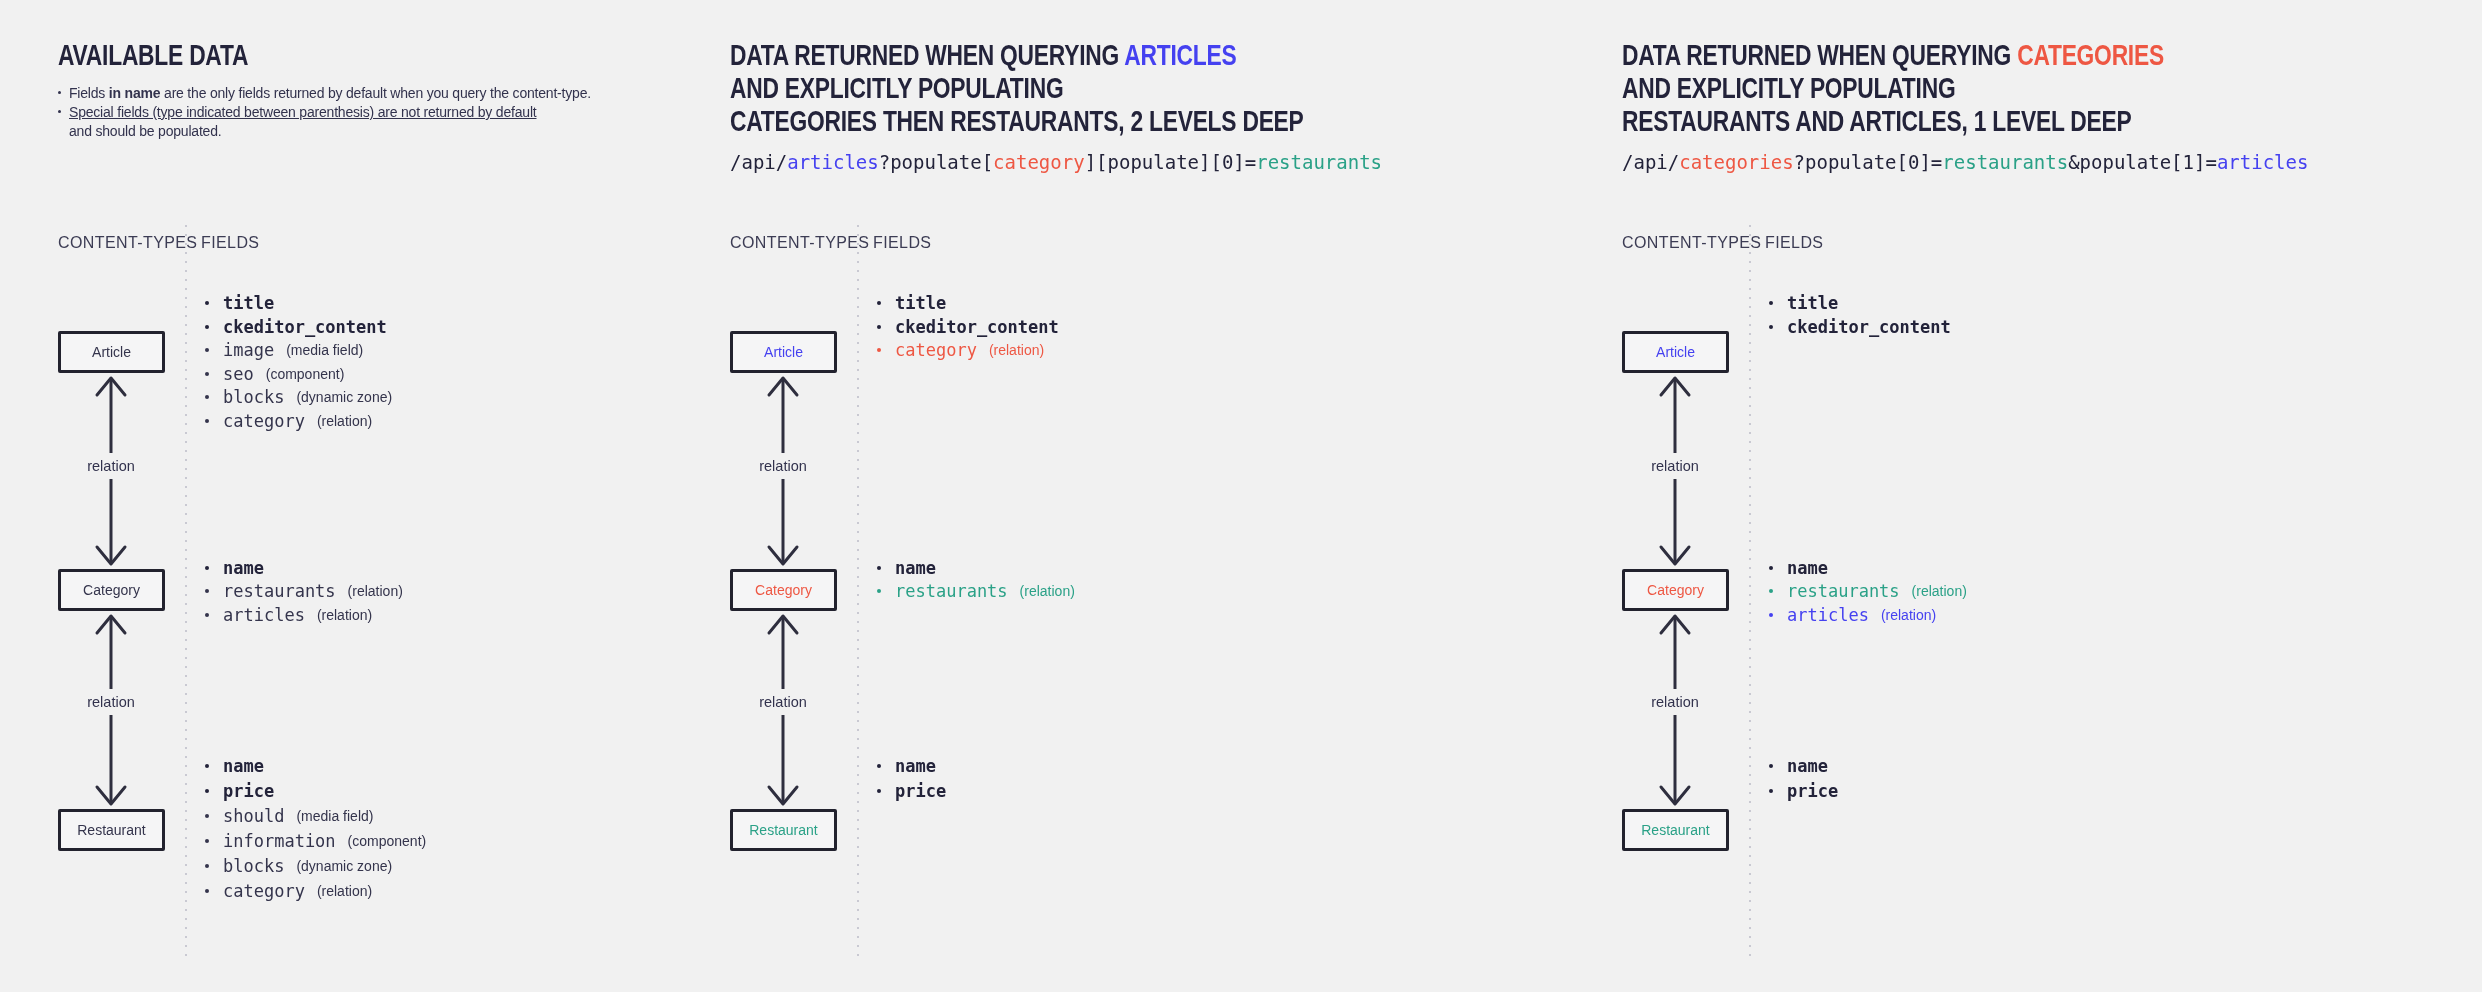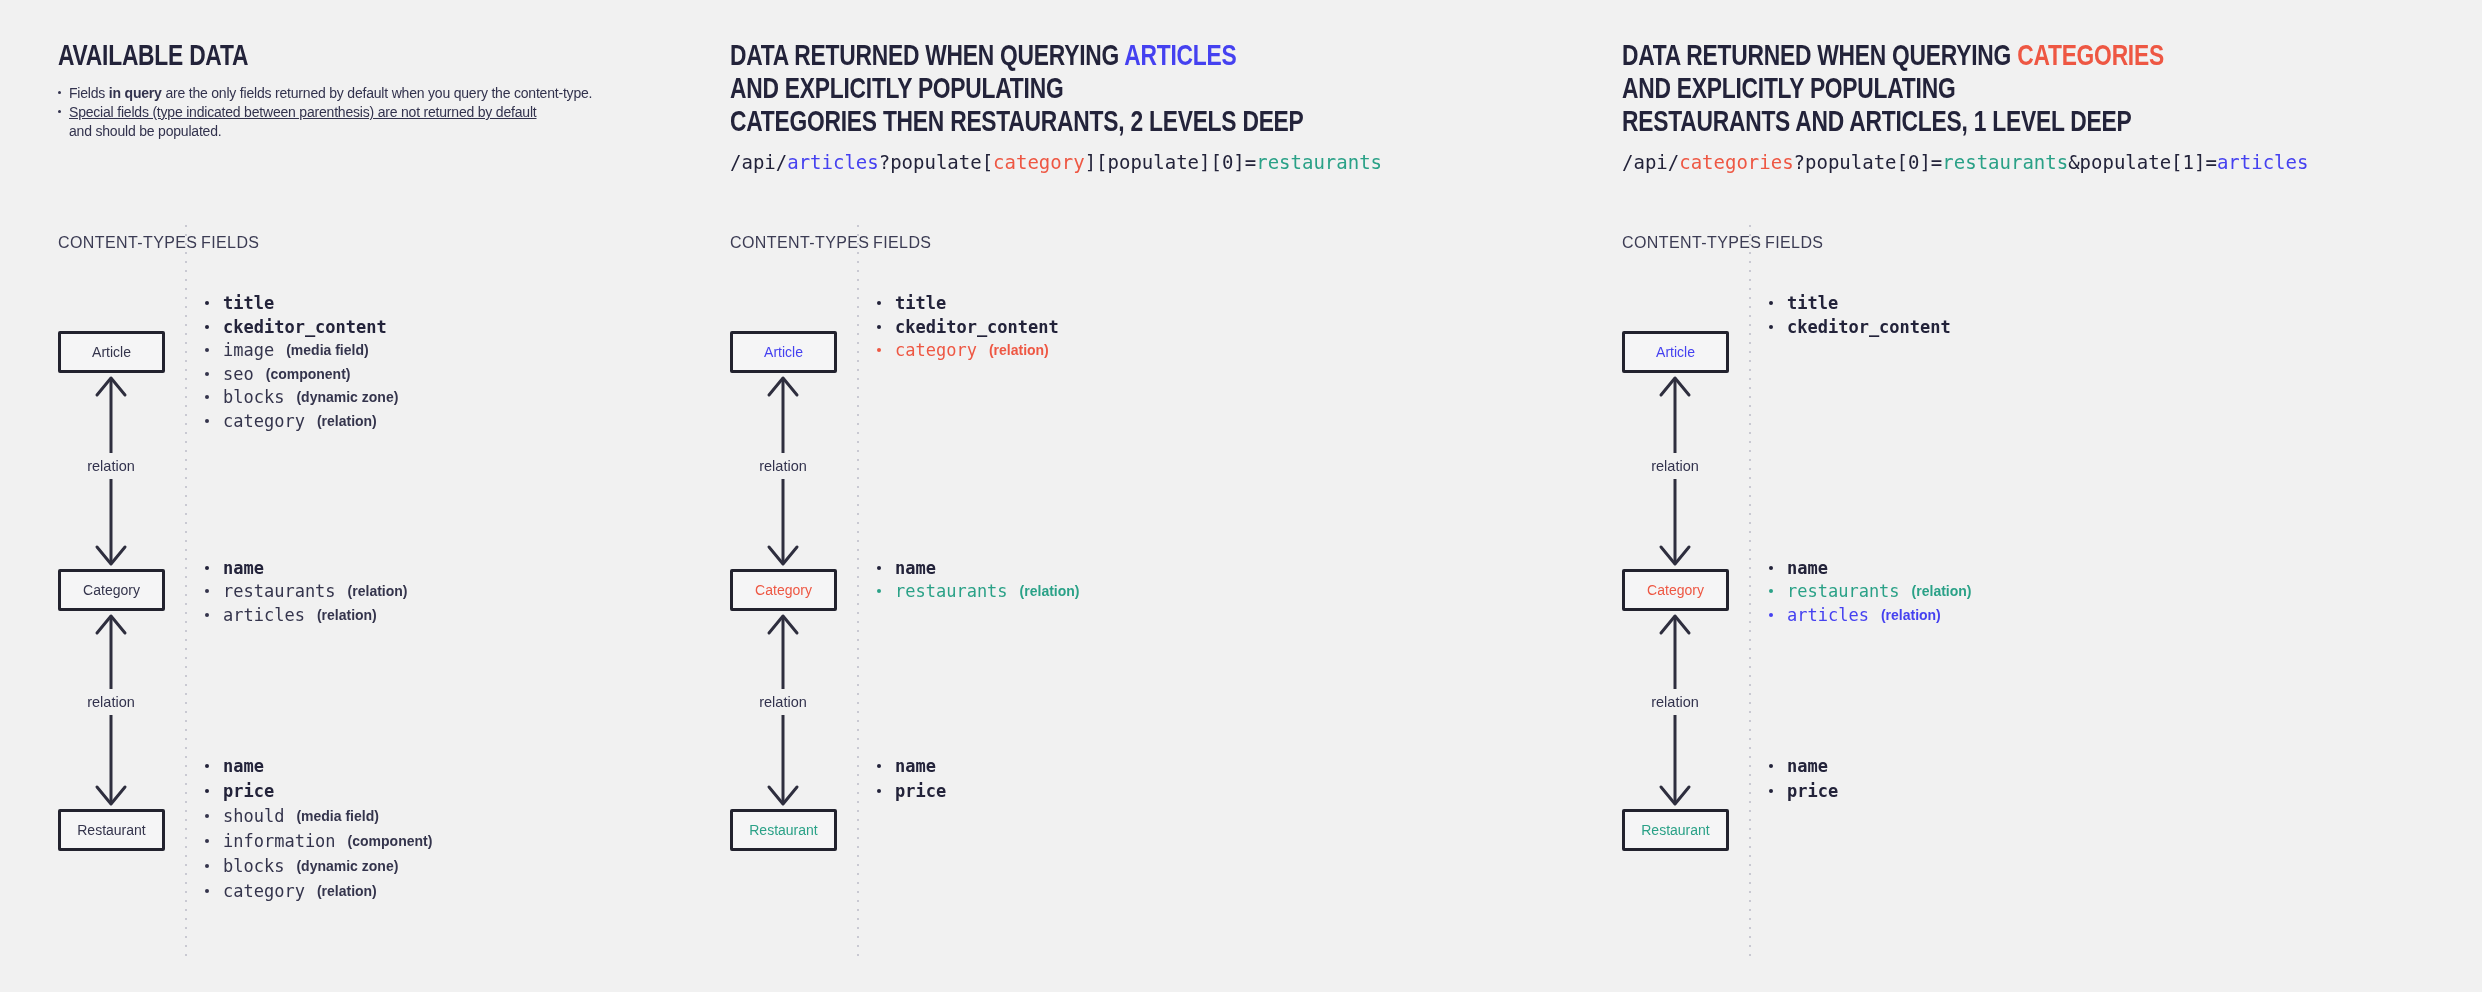--- a/index.html
+++ b/index.html
@@ -17,31 +17,31 @@
   .divider{width:2px;background-image:repeating-linear-gradient(to bottom,#c9c9d2 0 2px,transparent 2px 9px);}
   .ct-box{box-sizing:border-box;width:107px;height:42px;border:3px solid #22222e;border-radius:2px;
     background:#f5f5f6;display:flex;align-items:center;justify-content:center;}
   .ct-box-label{font-size:14px;white-space:nowrap;}
   .edge-label{font-size:14.5px;color:#32324d;background:#f1f1f1;padding:5px 1px;white-space:nowrap;
     transform:translate(-50%,-50%);}
   .field-line{display:flex;align-items:center;white-space:nowrap;}
   .field-dot{width:4px;height:4px;border-radius:50%;flex:0 0 auto;margin-right:14px;}
   .field-name{font-family:"DejaVu Sans Mono","Liberation Mono",monospace;font-size:17px;}
   .field-name.bold{font-weight:bold;}
-  .field-annotation{font-size:14px;margin-left:12px;font-family:"Liberation Sans",sans-serif;font-weight:bold;}
+  .field-annotation{font-size:14px;margin-left:12px;font-family:"Liberation Sans",sans-serif;}
   svg.edge{overflow:visible;}
 </style>
 </head>
 <body>
 
 <div id="canvas" style="width: 2482px; height: 992px; background: rgb(241, 241, 241);">
     <div class="abs panel-title" style="left: 58px; top: 38px;">
       <div><span style="color: rgb(35, 35, 58);">AVAILABLE DATA</span></div>
     </div>
-    <div class="abs note-line" style="left: 58px; top: 84px;"><span class="note-dot"></span><span>Fields </span><span style="font-weight: bold;">in query</span><span> are the only fields returned by default when you query the content-type.</span></div>
+    <div class="abs note-line" style="left: 58px; top: 84px;"><span class="note-dot"></span><span>Fields </span><span style="font-weight: bold;">in name</span><span> are the only fields returned by default when you query the content-type.</span></div>
     <div class="abs note-line" style="left: 58px; top: 103px; text-decoration: underline;"><span class="note-dot"></span><span>Special fields (type indicated between parenthesis) are not returned by default</span></div>
     <div class="abs note-line" style="left: 69px; top: 122px;"><span>and should be populated.</span></div>
     <div class="abs tbl-header" style="left: 58px; top: 234px;">CONTENT-TYPES</div>
     <div class="abs tbl-header" style="left: 201px; top: 234px;">FIELDS</div>
     <div class="abs divider" style="left: 185px; top: 225px; height: 733px;"></div>
     <div class="abs ct-box" style="left: 58px; top: 331px;">
       <span class="ct-box-label" style="color: rgb(52, 52, 76);">Article</span>
     </div>
     <div class="abs field-line" style="left: 205px; top: 291.5px; height: 23.5px;">
       <span class="field-dot" style="background: rgb(35, 35, 58);"></span>

